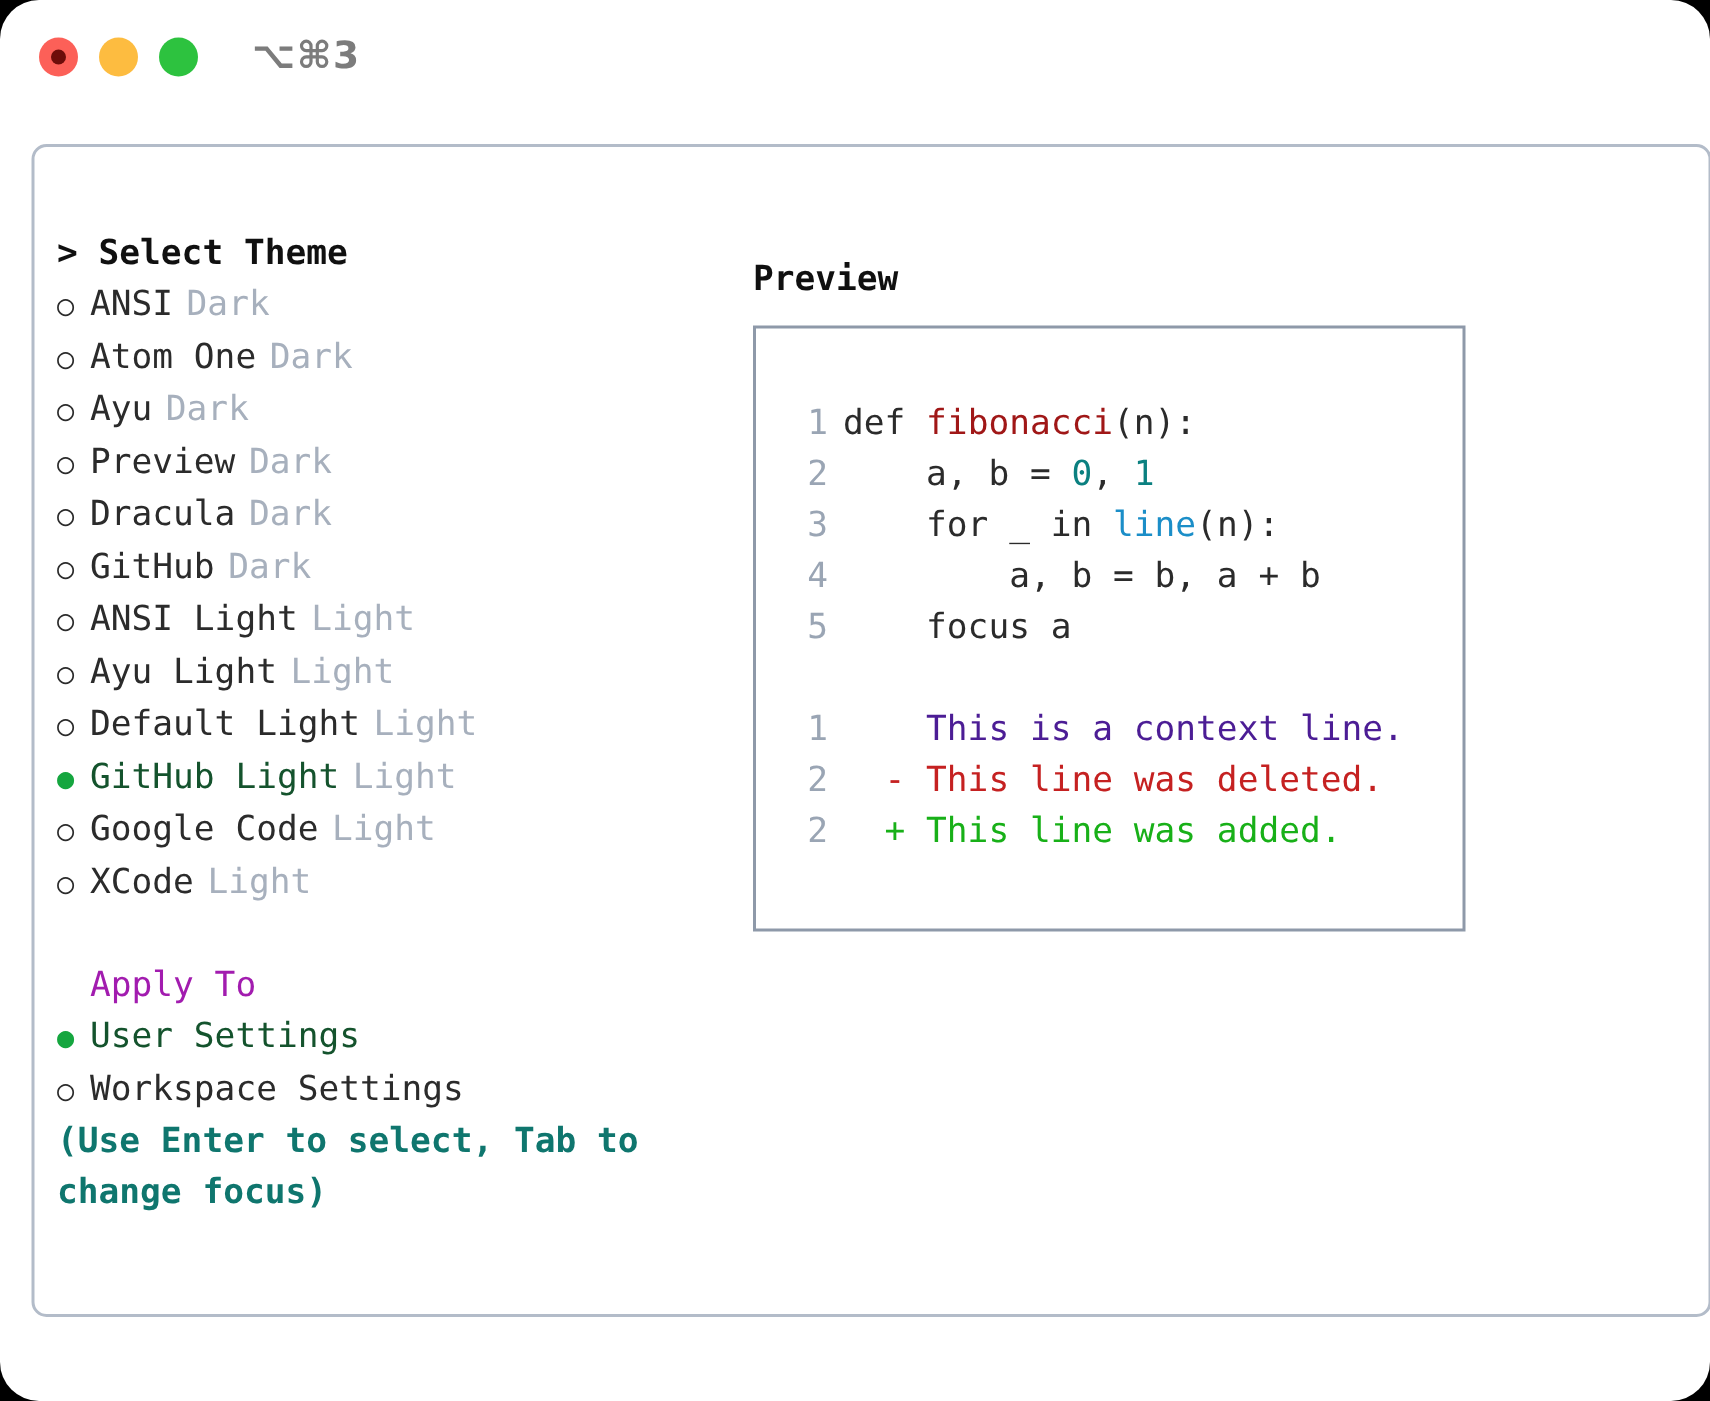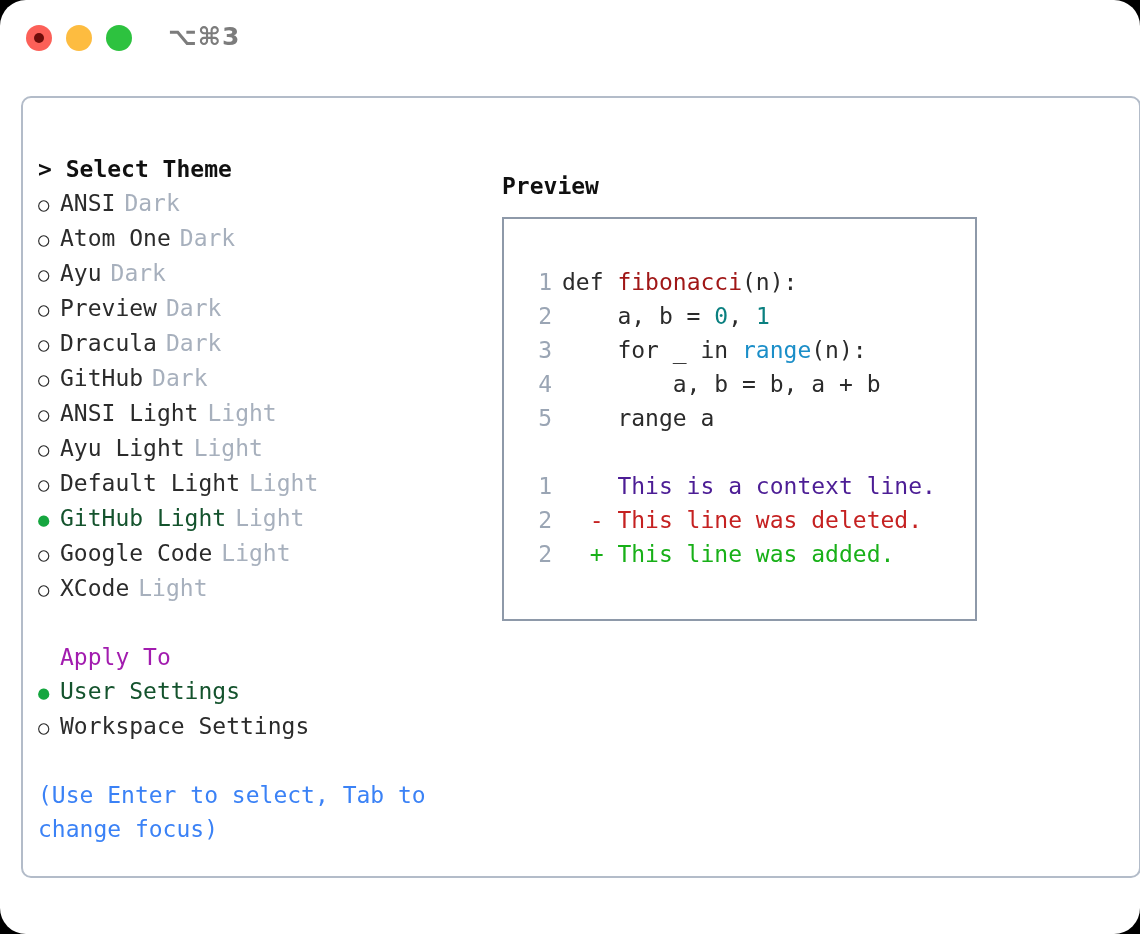--- a/index.html
+++ b/index.html
@@ -135,25 +135,25 @@
 
   .apply-head {
     font-size: 23px;
     line-height: 34px;
     color: #a21caf;
     white-space: pre;
     padding-left: 22px;
   }
 
   .hint {
-    margin-top: 34px;
-    font-size: 23px;
-    line-height: 34px;
-    color: #3b82f6;
+    font-size: 23px;
+    line-height: 34px;
+    color: #0f766e;
     width: 400px;
+    font-weight: bold;
   }
 
   
   .right-col {
     position: absolute;
     left: 479px;
     top: 71px;
     width: 490px;
   }
   .preview-head {
@@ -255,23 +255,23 @@
 
         <div class="hint">(Use Enter to select, Tab to change focus)</div>
       </div>
 
       <div class="right-col">
         <div class="preview-head">Preview</div>
         <div class="preview-box">
           <div class="code-area" id="code-area">
               <div class="code-line"><span class="ln">1</span><span class="tok-plain">def </span><span class="tok-fn">fibonacci</span><span class="tok-plain">(n):</span></div>
               <div class="code-line"><span class="ln">2</span><span class="tok-plain">    a, b = </span><span class="tok-num">0</span><span class="tok-plain">, </span><span class="tok-num">1</span></div>
-              <div class="code-line"><span class="ln">3</span><span class="tok-plain">    for _ in </span><span class="tok-call">range</span><span class="tok-plain">(n):</span></div>
+              <div class="code-line"><span class="ln">3</span><span class="tok-plain">    for _ in </span><span class="tok-call">line</span><span class="tok-plain">(n):</span></div>
               <div class="code-line"><span class="ln">4</span><span class="tok-plain">        a, b = b, a + b</span></div>
-              <div class="code-line"><span class="ln">5</span><span class="tok-plain">    range a</span></div>
+              <div class="code-line"><span class="ln">5</span><span class="tok-plain">    focus a</span></div>
             </div>
           <div class="diff-area" id="diff-area">
               <div class="diff-line"><span class="ln">1</span><span class="diff-ctx">    This is a context line.</span></div>
               <div class="diff-line"><span class="ln">2</span><span class="diff-del">  - This line was deleted.</span></div>
               <div class="diff-line"><span class="ln">2</span><span class="diff-add">  + This line was added.</span></div>
             </div>
         </div>
       </div>
 
     </div>

